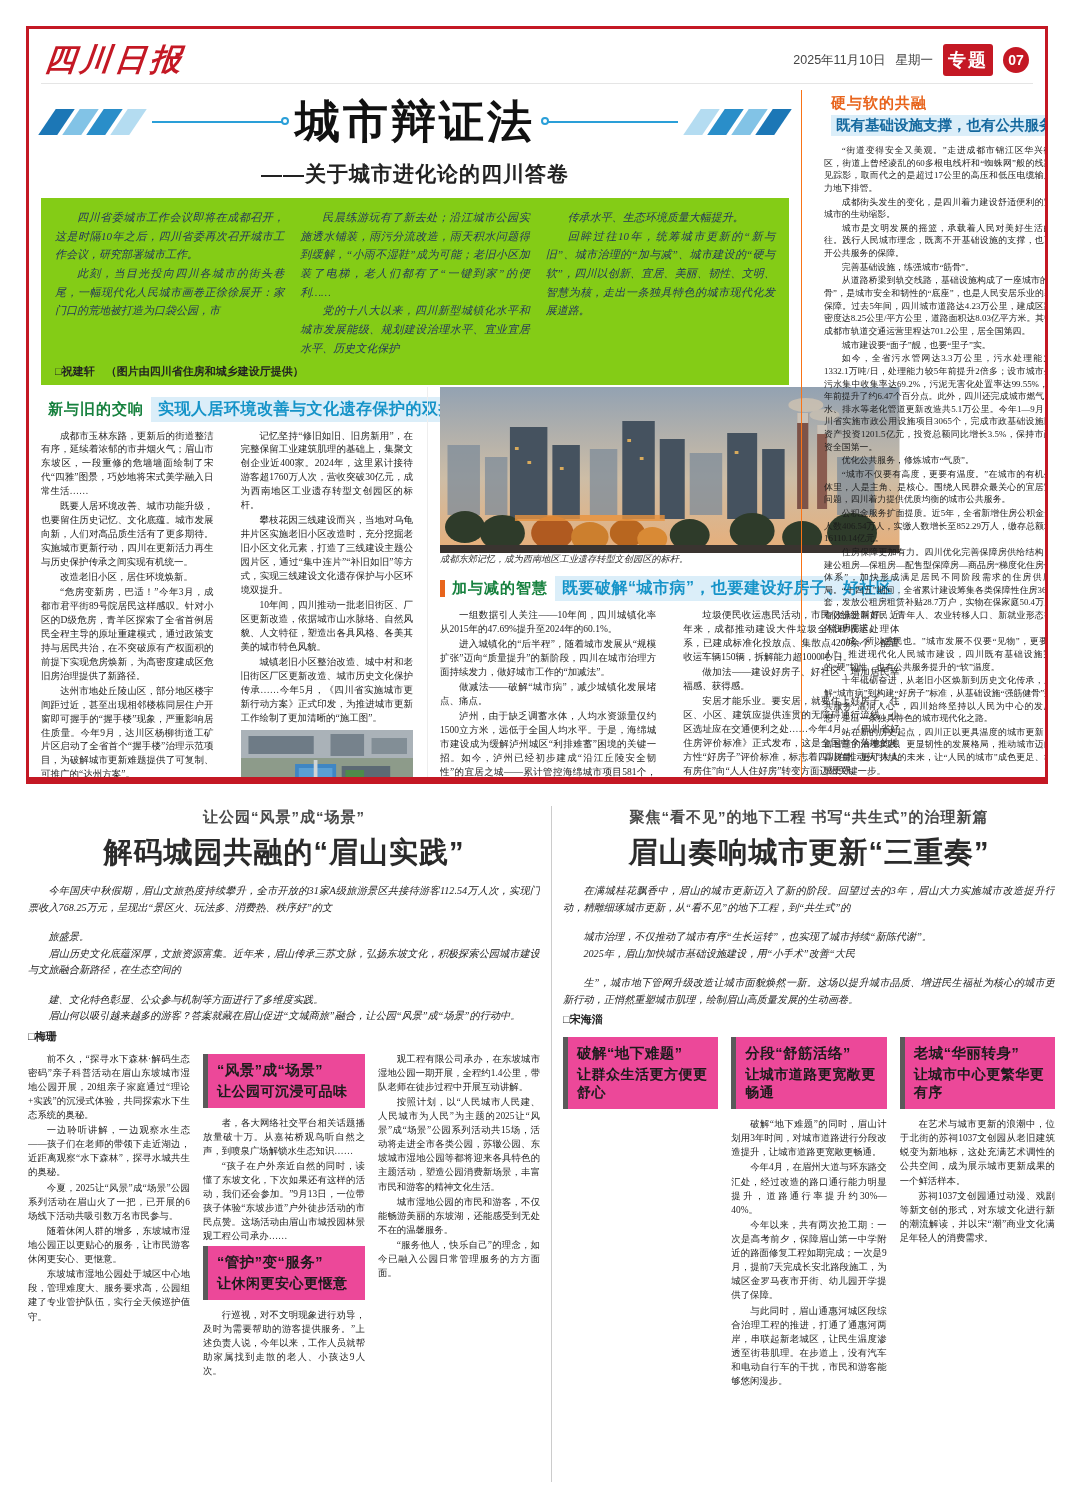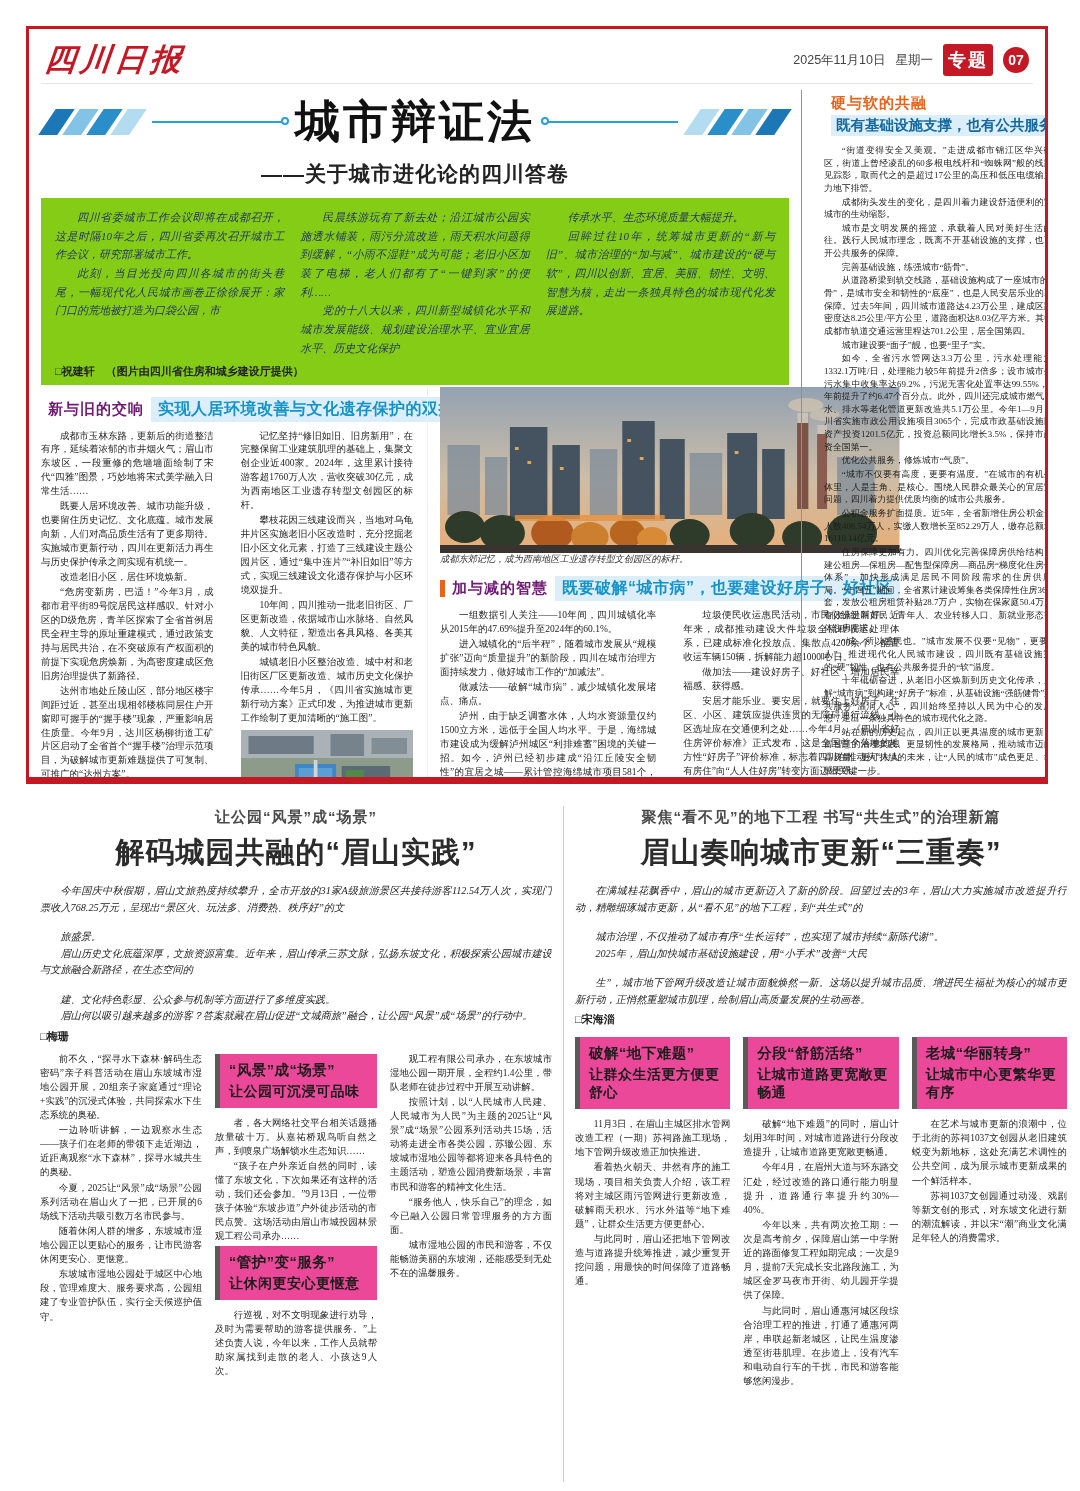--- a/index.html
+++ b/index.html
@@ -36,21 +36,21 @@
   
   .intro-box{background:#84cc16;padding:10px 14px 6px;position:relative;}
   .intro3{display:flex;gap:16px;}
   .intro3 .c{flex:1;font-family:"Liberation Serif",serif;font-style:italic;
              font-size:11px;line-height:1.7;color:#25355c;text-align:justify;}
   .intro3 .c p{margin:0;text-indent:2em;}
   .intro-byline{font-size:11px;font-weight:bold;color:#222;margin-top:6px;}
   
   .art-head{display:flex;align-items:center;gap:7px;margin:10px 0 8px;}
   .tagbar{width:5px;height:17px;background:#e8641c;}
-  .tagtxt{font-size:15px;font-weight:bold;color:#701a75;letter-spacing:1px;white-space:nowrap;}
+  .tagtxt{font-size:15px;font-weight:bold;color:#15803d;letter-spacing:1px;white-space:nowrap;}
   .headline{font-size:16px;font-weight:bold;color:#1593c8;background:#dbeef9;
             padding:2px 7px;letter-spacing:.5px;white-space:nowrap;}
   
   .cols2{display:flex;gap:27px;overflow:hidden;}
   .cols2 .c{flex:1;overflow:hidden;}
   .body-text p{margin:0 0 1px;text-indent:2em;font-family:"Liberation Serif",serif;
                font-size:9.5px;line-height:1.47;color:#1c1c1c;text-align:justify;}
   .grid-row{display:flex;gap:14px;margin-top:2px;}
   .gcol-l{width:372px;} .gcol-m{flex:1;border-left:1px solid #eee;padding-left:12px;}
   .a1-cols{height:462px;}
@@ -61,21 +61,21 @@
   .a2-cols{height:238px;}
   
   .a3-head{margin:4px 0 8px;}
   .a3-tag{display:flex;align-items:center;gap:7px;}
   .a3-bar{width:5px;height:34px;background:#e8641c;}
   .a3-l1{font-size:15px;font-weight:bold;color:#e8641c;letter-spacing:1px;}
   .a3-l2{font-size:14.5px;font-weight:bold;color:#14689e;background:#dbeef9;padding:1px 5px;margin-top:2px;white-space:nowrap;}
   .a3-body{height:642px;overflow:hidden;}
   .a3-body p{font-size:8.9px;line-height:1.42;}
   
-  .bottom{position:absolute;left:40px;top:800px;width:1028px;height:682px;display:flex;overflow:hidden;}
+  .bottom{position:absolute;left:28px;top:800px;width:1028px;height:682px;display:flex;overflow:hidden;}
   .b-half{box-sizing:border-box;overflow:hidden;}
   .b-left{width:512px;} .b-right{width:492px;}
   .vdiv{width:1px;background:#ccc;margin:6px 11px 0;}
   .kicker{font-size:15px;font-weight:bold;color:#4a4a4a;text-align:center;letter-spacing:1px;margin-top:8px;}
   .btitle{font-size:29px;font-weight:bold;color:#2b2b2b;text-align:center;letter-spacing:1px;margin:6px 0 10px;}
   .bintro{display:flex;gap:13px;flex-direction:column;}
   .bintro .c{flex:1;font-family:"Liberation Serif",serif;font-style:italic;font-size:10.2px;
              line-height:1.62;color:#222;text-align:justify;}
   .bintro .c p{margin:0;text-indent:2em;}
   .b-byline{font-size:11px;font-weight:bold;color:#222;margin:4px 0 8px;}
@@ -359,22 +359,22 @@
             <div class="l1">“管护”变“服务”</div>
             <div class="l2">让休闲更安心更惬意</div>
           </div>
           <div>
               <p>行巡视，对不文明现象进行劝导，及时为需要帮助的游客提供服务。”上述负责人说，今年以来，工作人员就帮助家属找到走散的老人、小孩达9人次。</p>
             </div>
         </div>
         <div class="c">
             <p>观工程有限公司承办，在东坡城市湿地公园一期开展，全程约1.4公里，带队老师在徒步过程中开展互动讲解。</p>
             <p>按照计划，以“人民城市人民建、人民城市为人民”为主题的2025让“风景”成“场景”公园系列活动共15场，活动将走进全市各类公园，苏辙公园、东坡城市湿地公园等都将迎来各具特色的主题活动，塑造公园消费新场景，丰富市民和游客的精神文化生活。</p>
+            <p>城市湿地公园的市民和游客，不仅能畅游美丽的东坡湖，还能感受到无处不在的温馨服务。</p>
             <p>“服务他人，快乐自己”的理念，如今已融入公园日常管理服务的方方面面。</p>
-            <p>城市湿地公园的市民和游客，不仅能畅游美丽的东坡湖，还能感受到无处不在的温馨服务。</p>
           </div>
       </div>
     </div>
 
     <div class="vdiv"></div>
 
     <div class="b-half b-right">
       <div class="kicker">聚焦“看不见”的地下工程 书写“共生式”的治理新篇</div>
       <div class="btitle">眉山奏响城市更新“三重奏”</div>
       <div class="bintro">
@@ -389,25 +389,20 @@
             <p>生”，城市地下管网升级改造让城市面貌焕然一新。这场以提升城市品质、增进民生福祉为核心的城市更新行动，正悄然重塑城市肌理，绘制眉山高质量发展的生动画卷。</p>
           </div>
       </div>
       <div class="b-byline">□宋海淄</div>
       <div class="bcols">
         <div class="c">
           <div class="subbox">
             <div class="l1">破解“地下难题”</div>
             <div class="l2">让群众生活更方便更舒心</div>
           </div>
-          <div>
-              <p>11月3日，在眉山主城区排水管网改造工程（一期）苏祠路施工现场，地下管网升级改造正加快推进。</p>
-              <p>看着热火朝天、井然有序的施工现场，项目相关负责人介绍，该工程将对主城区雨污管网进行更新改造，破解雨天积水、污水外溢等“地下难题”，让群众生活更方便更舒心。</p>
-              <p>与此同时，眉山还把地下管网改造与道路提升统筹推进，减少重复开挖问题，用最快的时间保障了道路畅通。</p>
-            </div>
         </div>
         <div class="c">
           <div class="subbox">
             <div class="l1">分段“舒筋活络”</div>
             <div class="l2">让城市道路更宽敞更畅通</div>
           </div>
           <div>
               <p>破解“地下难题”的同时，眉山计划用3年时间，对城市道路进行分段改造提升，让城市道路更宽敞更畅通。</p>
               <p>今年4月，在眉州大道与环东路交汇处，经过改造的路口通行能力明显提升，道路通行率提升约30%—40%。</p>
               <p>今年以来，共有两次抢工期：一次是高考前夕，保障眉山第一中学附近的路面修复工程如期完成；一次是9月，提前7天完成长安北路段施工，为城区金罗马夜市开街、幼儿园开学提供了保障。</p>

